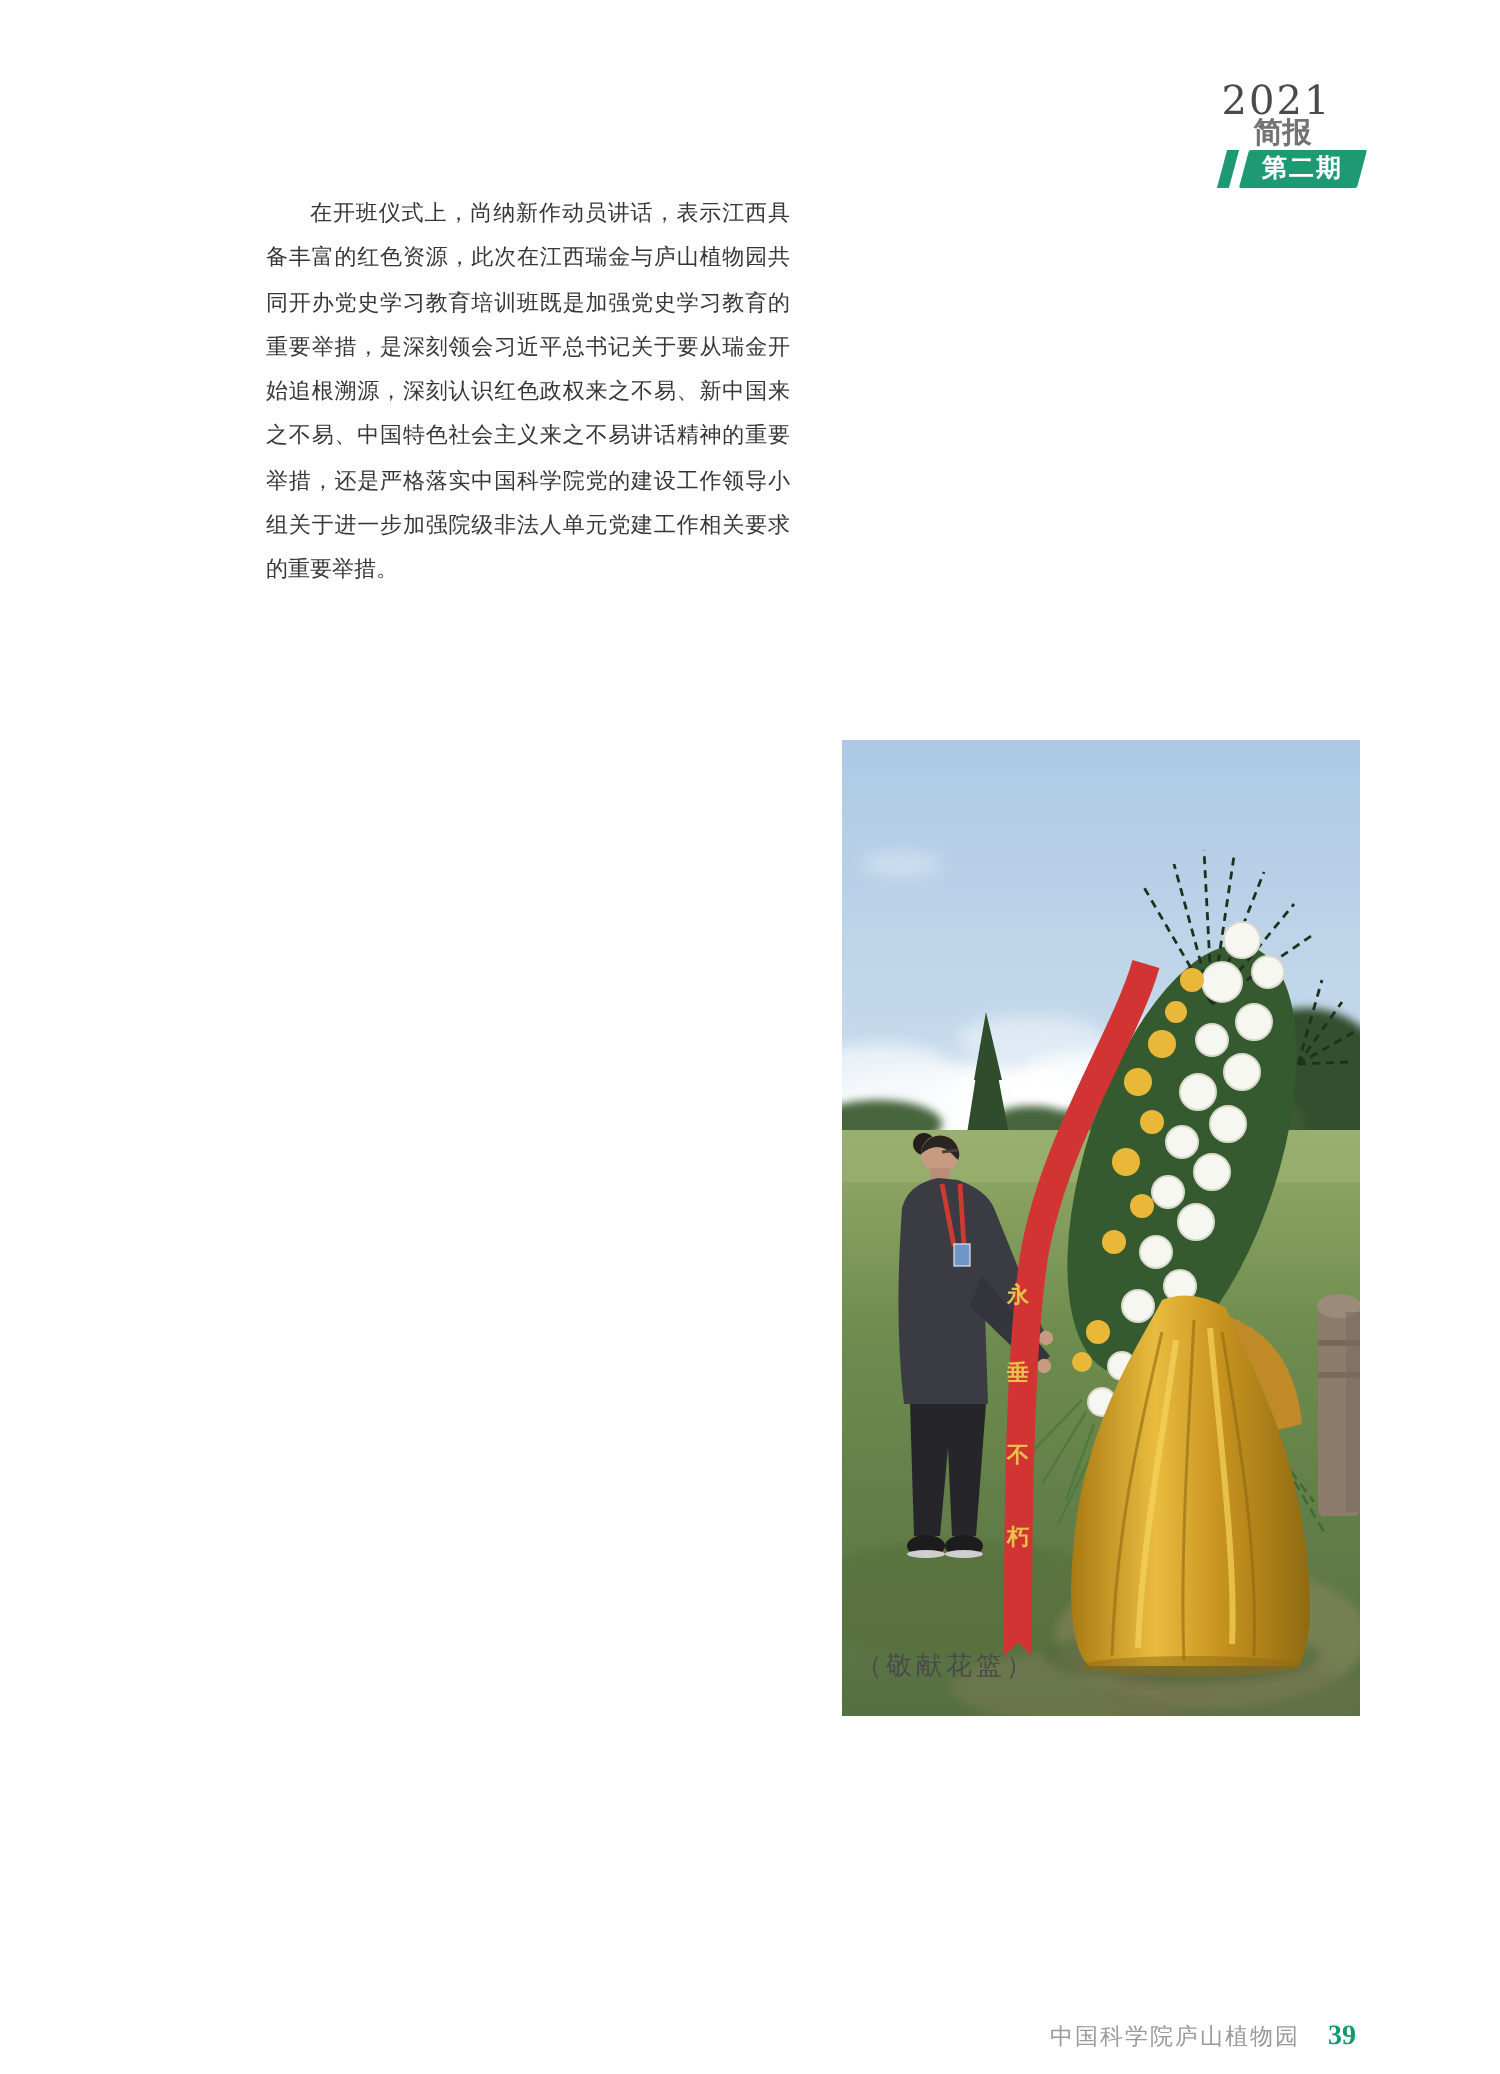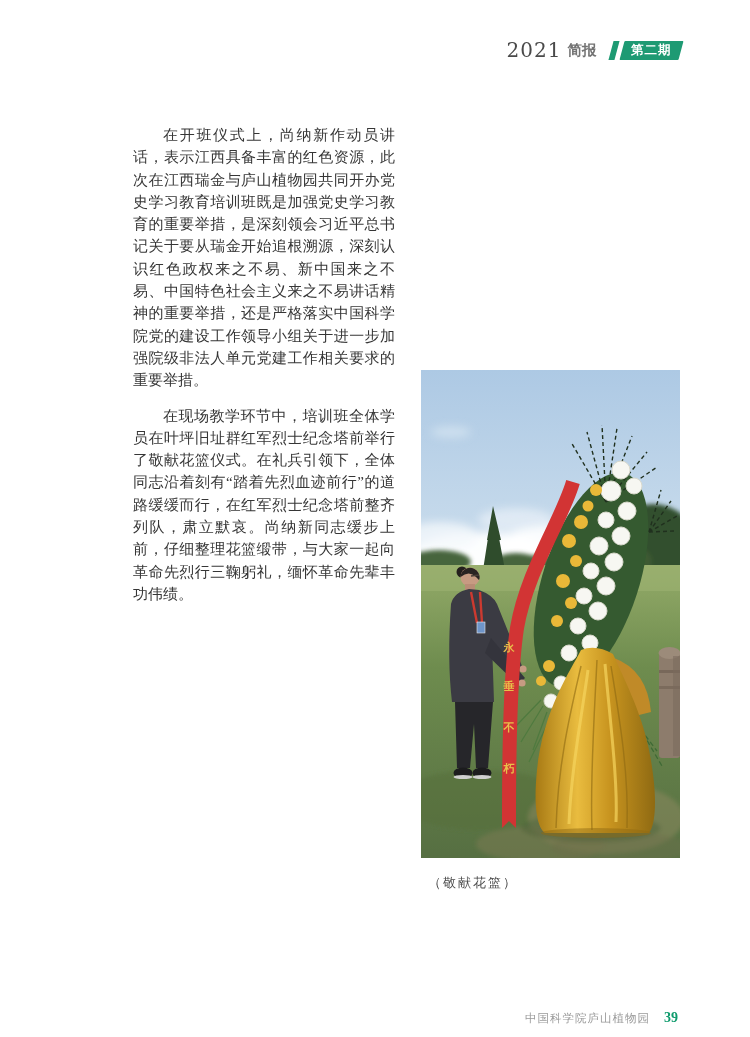--- a/index.html
+++ b/index.html
@@ -1,40 +1,40 @@
 <!DOCTYPE html>
 <html><head>
 <meta charset="utf-8">
 <style>
   html,body{margin:0;padding:0;background:#e9e9e9;}
   .page{
     position:relative;width:750px;height:1037px;background:#ffffff;margin:0 auto;
     font-family:"Liberation Serif","DejaVu Serif",serif;color:#343434;overflow:hidden;
   }
   
-  .header{position:absolute;top:40px;right:70px;display:flex;align-items:center;}
+  .header{position:absolute;top:40px;right:70px;display:flex;align-items:center;flex-direction:column;}
   .hdr-year{font-family:"DejaVu Serif","Liberation Serif",serif;font-size:20px;color:#4a4a4a;letter-spacing:1px;line-height:1;}
   .hdr-title{font-family:Liberation Serif, serif;font-size:14.5px;font-weight:bold;color:#737373;margin-left:6px;line-height:1;}
   .badge-wrap{display:flex;align-items:stretch;margin-left:14px;height:19px;}
   .badge-accent{width:6px;background:#1e9a73;transform:skewX(-15deg);margin-right:5px;}
   .issue-badge{
     background:#1e9a73;color:#fff;transform:skewX(-15deg);
     padding:0 9px;display:flex;align-items:center;border-radius:1px;
   }
   .issue-badge span{transform:skewX(15deg);font-family:"Liberation Sans","DejaVu Sans",sans-serif;font-size:12.5px;font-weight:bold;letter-spacing:1px;}
   
-  .col{position:absolute;top:124px;font-size:15px;line-height:22.3px;text-align:justify;color:#363636;}
+  .col{position:absolute;top:96px;font-size:11px;line-height:22.3px;text-align:justify;color:#363636;}
   .col-left{left:133px;width:262px;}
   .col-right{left:420px;width:258px;}
   .col p{margin:0 0 13px 0;}
   .col p.indent{text-indent:2em;}
   
   .photo{position:absolute;left:421px;top:370px;width:259px;height:488px;}
   .photo svg{display:block;}
-  .caption{position:absolute;left:428px;top:874px;font-size:13px;color:#4a4a4a;letter-spacing:2px;}
+  .caption{position:absolute;left:428px;top:824px;font-size:13px;color:#4a4a4a;letter-spacing:2px;}
   
   .footer{position:absolute;top:976px;right:72px;display:flex;align-items:baseline;}
   .footer-org{font-family:"Liberation Sans","DejaVu Sans",sans-serif;font-size:11.5px;color:#9a9a9a;letter-spacing:1px;margin-top:35px;}
   .footer-page{font-family:Liberation Serif, serif;font-size:14px;font-weight:bold;color:#0f9b6d;margin-left:14px;}
   .rib-char{font-family:"Liberation Serif","DejaVu Serif",serif;font-weight:bold;}
 </style>
 </head>
 <body>
 
 <div class="page">
@@ -45,21 +45,20 @@
     <span class="badge-wrap">
       <span class="badge-accent"></span>
       <span class="issue-badge">
         <span>第二期</span>
       </span>
     </span>
   </div>
 
   <div class="col col-left">
     <p class="indent">在开班仪式上，尚纳新作动员讲话，表示江西具备丰富的红色资源，此次在江西瑞金与庐山植物园共同开办党史学习教育培训班既是加强党史学习教育的重要举措，是深刻领会习近平总书记关于要从瑞金开始追根溯源，深刻认识红色政权来之不易、新中国来之不易、中国特色社会主义来之不易讲话精神的重要举措，还是严格落实中国科学院党的建设工作领导小组关于进一步加强院级非法人单元党建工作相关要求的重要举措。</p>
-    <p class="indent">在现场教学环节中，培训班全体学员在叶坪旧址群红军烈士纪念塔前举行了敬献花篮仪式。在礼兵引领下，全体同志沿着刻有“踏着先烈血迹前行”的道路缓缓而行，在红军烈士纪念塔前整齐列队，肃立默哀。尚纳新同志缓步上前，仔细整理花篮缎带，与大家一起向革命先烈行三鞠躬礼，缅怀革命先辈丰功伟绩。</p>
   </div>
 
 
   <div class="photo">
     <svg width="259" height="488" viewBox="0 0 259 488" preserveAspectRatio="none">
       <defs>
         <linearGradient id="sky" x1="0" y1="0" x2="0" y2="1">
           <stop offset="0" stop-color="#adc9e4"></stop>
             <stop offset="1" stop-color="#cfe0ee"></stop>
         </linearGradient>

